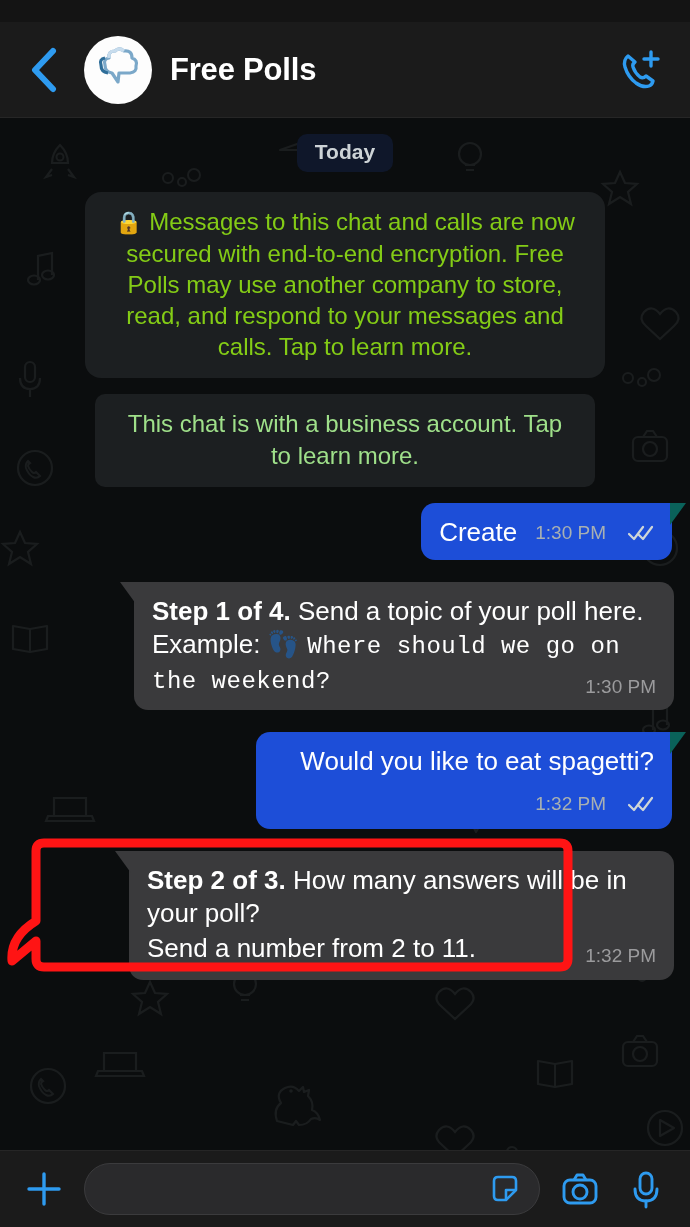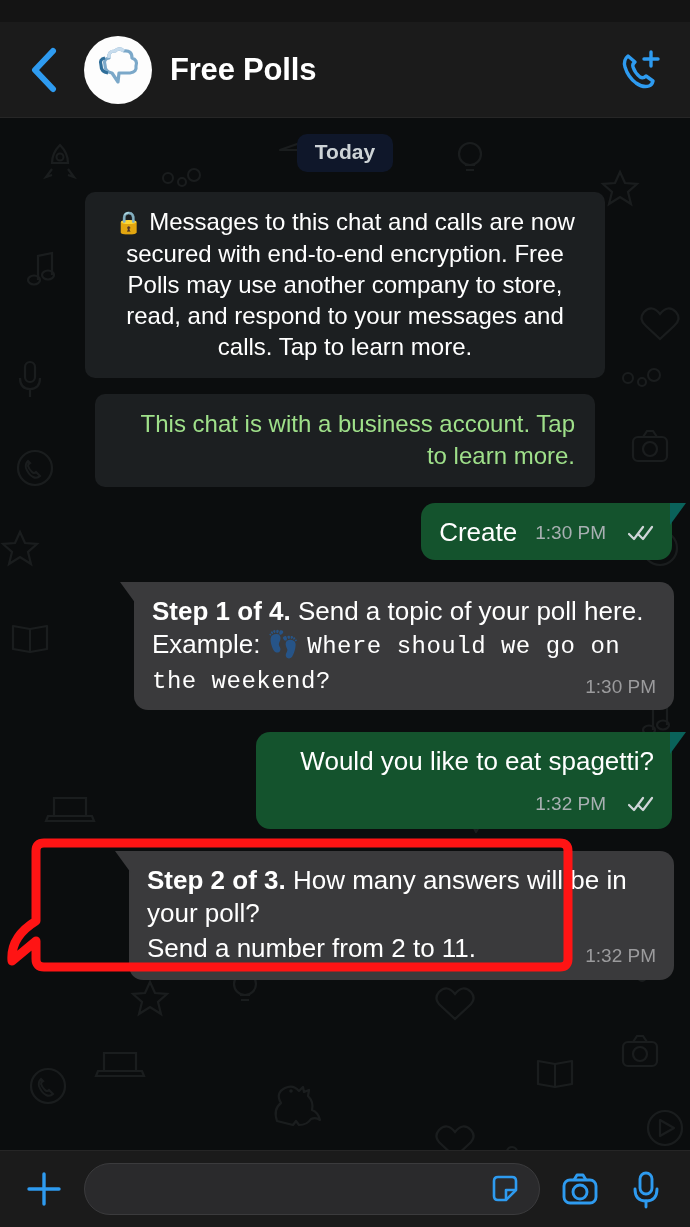--- a/index.html
+++ b/index.html
@@ -92,40 +92,40 @@
   .system-row { display:flex; justify-content:center; margin-bottom:16px; }
   .sys-bubble {
     max-width:520px;
     background:#1c1f21;
     border-radius:10px;
     padding:14px 20px 16px 20px;
     text-align:center;
     font-size:24px;
     line-height:1.30;
   }
-  .sys-encryption { color:#ffffff; }
-  .sys-business { color:#9fe08a; max-width:500px;text-align:right; }
+  .sys-encryption { color:#84cc16;border-radius:16px; }
+  .sys-business { color:#9fe08a; max-width:500px; }
   .lock-emoji { font-size:22px; }
 
   
   .msg-row { display:flex; margin-bottom:22px; }
   .msg-row.out { justify-content:flex-end; padding-right:2px; }
   .msg-row.in  { justify-content:flex-end; }
 
   .bubble {
     position:relative;
     max-width:545px;
     border-radius:14px;
     padding:13px 18px 11px 18px;
     font-size:26px;
     line-height:1.28;
     color:#ffffff;
     word-wrap:break-word;
   }
-  .bubble.out { background:#14532d; border-top-right-radius:2px; }
+  .bubble.out { background:#1d4ed8; border-top-right-radius:2px; }
   .bubble.in  { background:#3a3a3c; border-top-left-radius:2px; }
 
   
   .bubble.out::after {
     content:""; position:absolute; top:0; right:-14px;
     width:0; height:0;
     border-top:0 solid transparent;
     border-left:16px solid #0a625a;
     border-bottom:22px solid transparent;
   }

